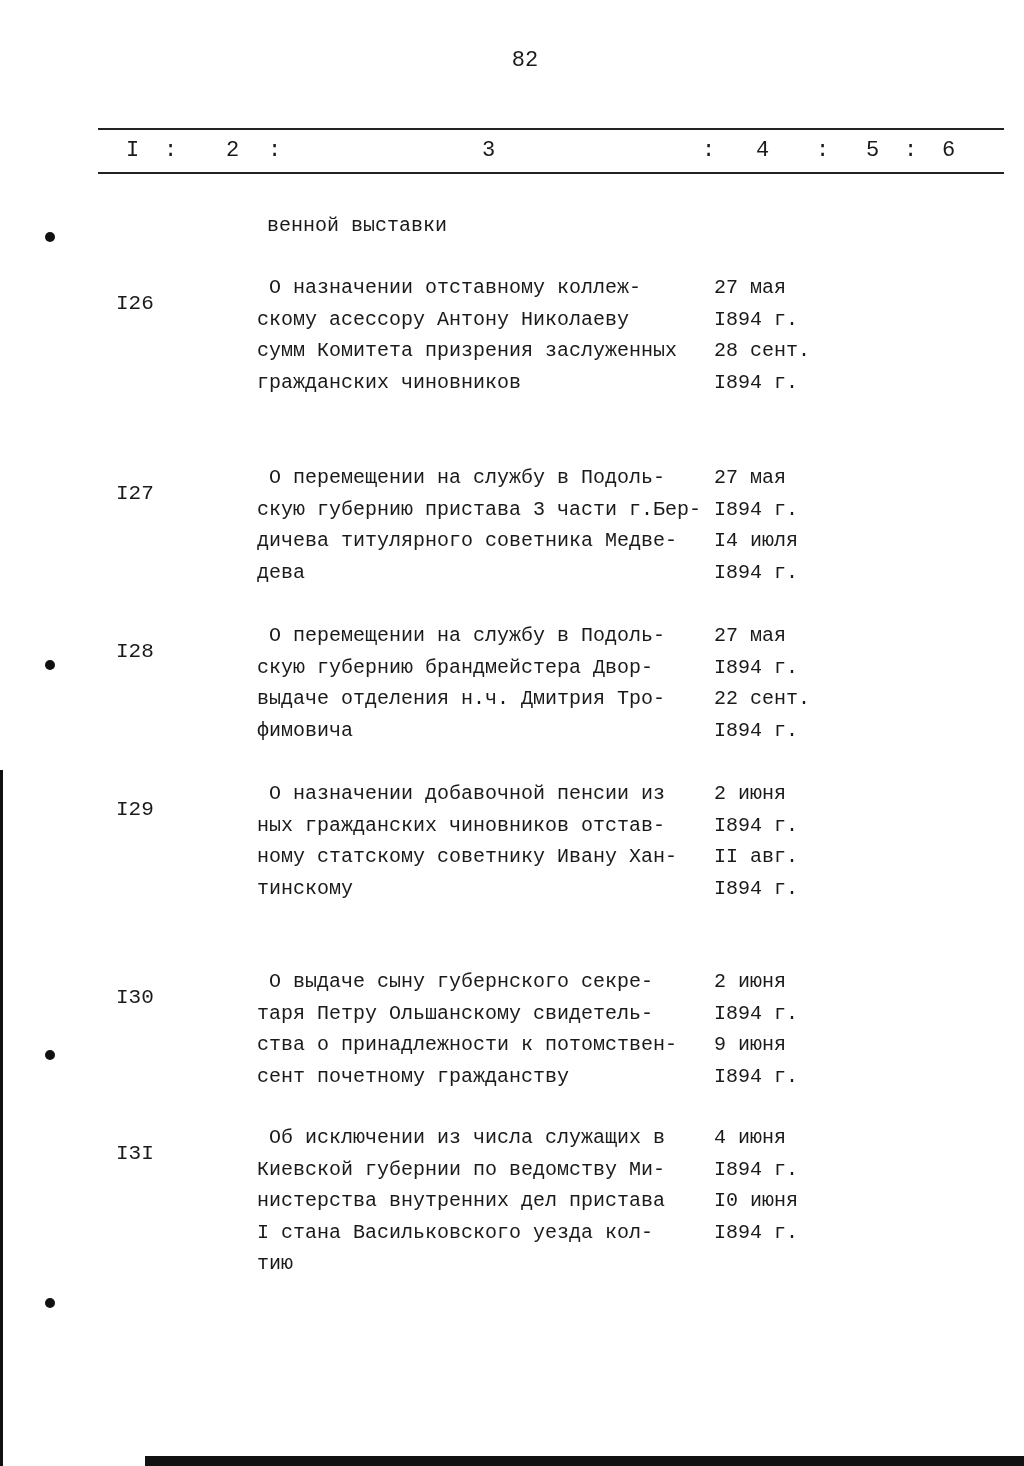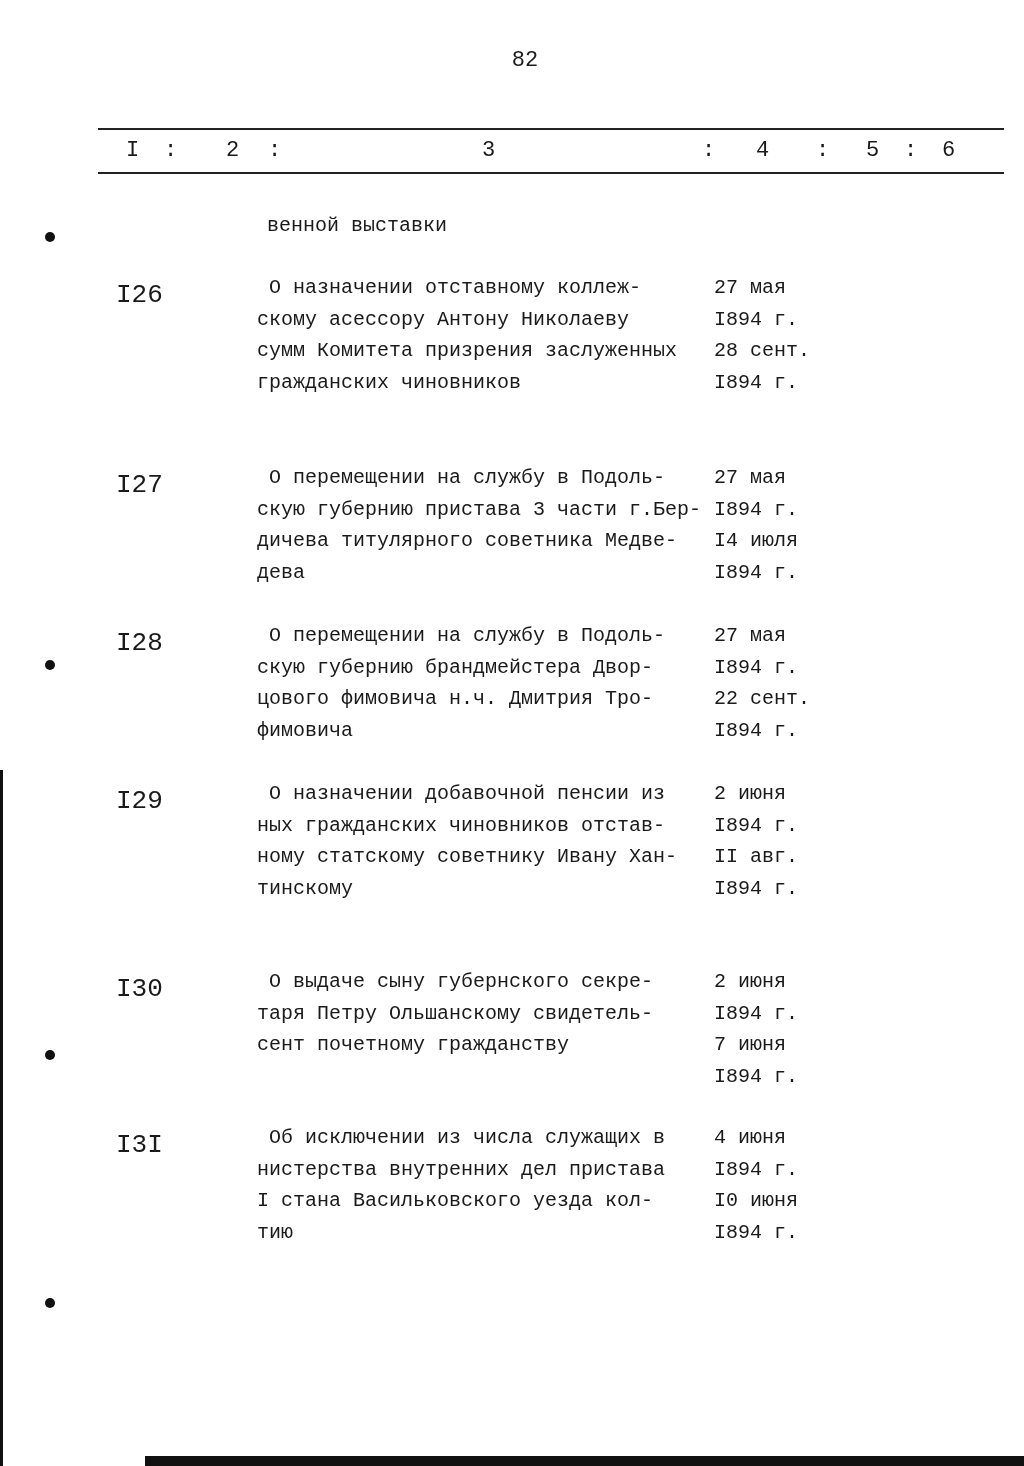--- a/index.html
+++ b/index.html
@@ -10,21 +10,21 @@
     .left-edge { position: absolute; left: 0; top: 770px; width: 3px; height: 696px; background: #111; }
     .bottom-edge { position: absolute; left: 145px; top: 1456px; width: 879px; height: 10px; background: #111; }
     .punch { position: absolute; width: 10px; height: 10px; border-radius: 50%; background: #111; left: 45px; }
     .page-number { position: absolute; top: 48px; left: 0; width: 1050px; text-align: center; font-size: 22px; }
     .rule { position: absolute; left: 98px; width: 906px; height: 2px; background: #222; }
     .header-row { position: absolute; top: 138px; left: 98px; width: 906px; height: 30px; font-size: 22px; }
     .header-row span { position: absolute; top: 0; }
     .doc-text { font-size: 20px; line-height: 31.5px; white-space: pre; }
     .continuation { position: absolute; left: 267px; top: 210px; }
     .entry { position: absolute; left: 0; width: 1024px; }
-    .entry .num { position: absolute; left: 116px; top: 8px; font-size: 26px; line-height: 31.5px; }
+    .entry .num { position: absolute; left: 116px; top: 16px; font-size: 21px; line-height: 31.5px; }
     .entry .desc { position: absolute; left: 257px; top: 0; }
     .entry .dates { position: absolute; left: 714px; top: 0; }
   </style>
 </head>
 <body>
 
 <div class="left-edge"></div>
 <div class="bottom-edge"></div>
 <div class="punch" style="top:232px"></div>
 <div class="punch" style="top:660px"></div>
@@ -58,33 +58,33 @@
 </div>
 
 <div class="entry" style="top:462px">
   <div class="num">I27</div>
   <div class="desc doc-text"><div> О перемещении на службу в Подоль-</div><div>скую губернию пристава 3 части г.Бер-</div><div>дичева титулярного советника Медве-</div><div>дева</div></div>
   <div class="dates doc-text"><div>27 мая</div><div>I894 г.</div><div>I4 июля</div><div>I894 г.</div></div>
 </div>
 
 <div class="entry" style="top:620px">
   <div class="num">I28</div>
-  <div class="desc doc-text"><div> О перемещении на службу в Подоль-</div><div>скую губернию брандмейстера Двор-</div><div>цового фимовича н.ч. Дмитрия Тро-</div><div>фимовича</div></div>
+  <div class="desc doc-text"><div> О перемещении на службу в Подоль-</div><div>скую губернию брандмейстера Двор-</div><div>выдаче отделения н.ч. Дмитрия Тро-</div><div>фимовича</div></div>
   <div class="dates doc-text"><div>27 мая</div><div>I894 г.</div><div>22 сент.</div><div>I894 г.</div></div>
 </div>
 
 <div class="entry" style="top:778px">
   <div class="num">I29</div>
   <div class="desc doc-text"><div> О назначении добавочной пенсии из</div><div>ных гражданских чиновников отстав-</div><div>ному статскому советнику Ивану Хан-</div><div>тинскому</div></div>
   <div class="dates doc-text"><div>2 июня</div><div>I894 г.</div><div>II авг.</div><div>I894 г.</div></div>
 </div>
 
 <div class="entry" style="top:966px">
   <div class="num">I30</div>
-  <div class="desc doc-text"><div> О выдаче сыну губернского секре-</div><div>таря Петру Ольшанскому свидетель-</div><div>сент почетному гражданству</div></div>
-  <div class="dates doc-text"><div>2 июня</div><div>I894 г.</div><div>7 июня</div><div>I894 г.</div></div>
+  <div class="desc doc-text"><div> О выдаче сыну губернского секре-</div><div>таря Петру Ольшанскому свидетель-</div><div>ства о принадлежности к потомствен-</div><div>сент почетному гражданству</div></div>
+  <div class="dates doc-text"><div>2 июня</div><div>I894 г.</div><div>9 июня</div><div>I894 г.</div></div>
 </div>
 
 <div class="entry" style="top:1122px">
   <div class="num">I3I</div>
-  <div class="desc doc-text"><div> Об исключении из числа служащих в</div><div>нистерства внутренних дел пристава</div><div>I стана Васильковского уезда кол-</div><div>тию</div></div>
+  <div class="desc doc-text"><div> Об исключении из числа служащих в</div><div>Киевской губернии по ведомству Ми-</div><div>нистерства внутренних дел пристава</div><div>I стана Васильковского уезда кол-</div><div>тию</div></div>
   <div class="dates doc-text"><div>4 июня</div><div>I894 г.</div><div>I0 июня</div><div>I894 г.</div></div>
 </div>
 
 </body></html>

